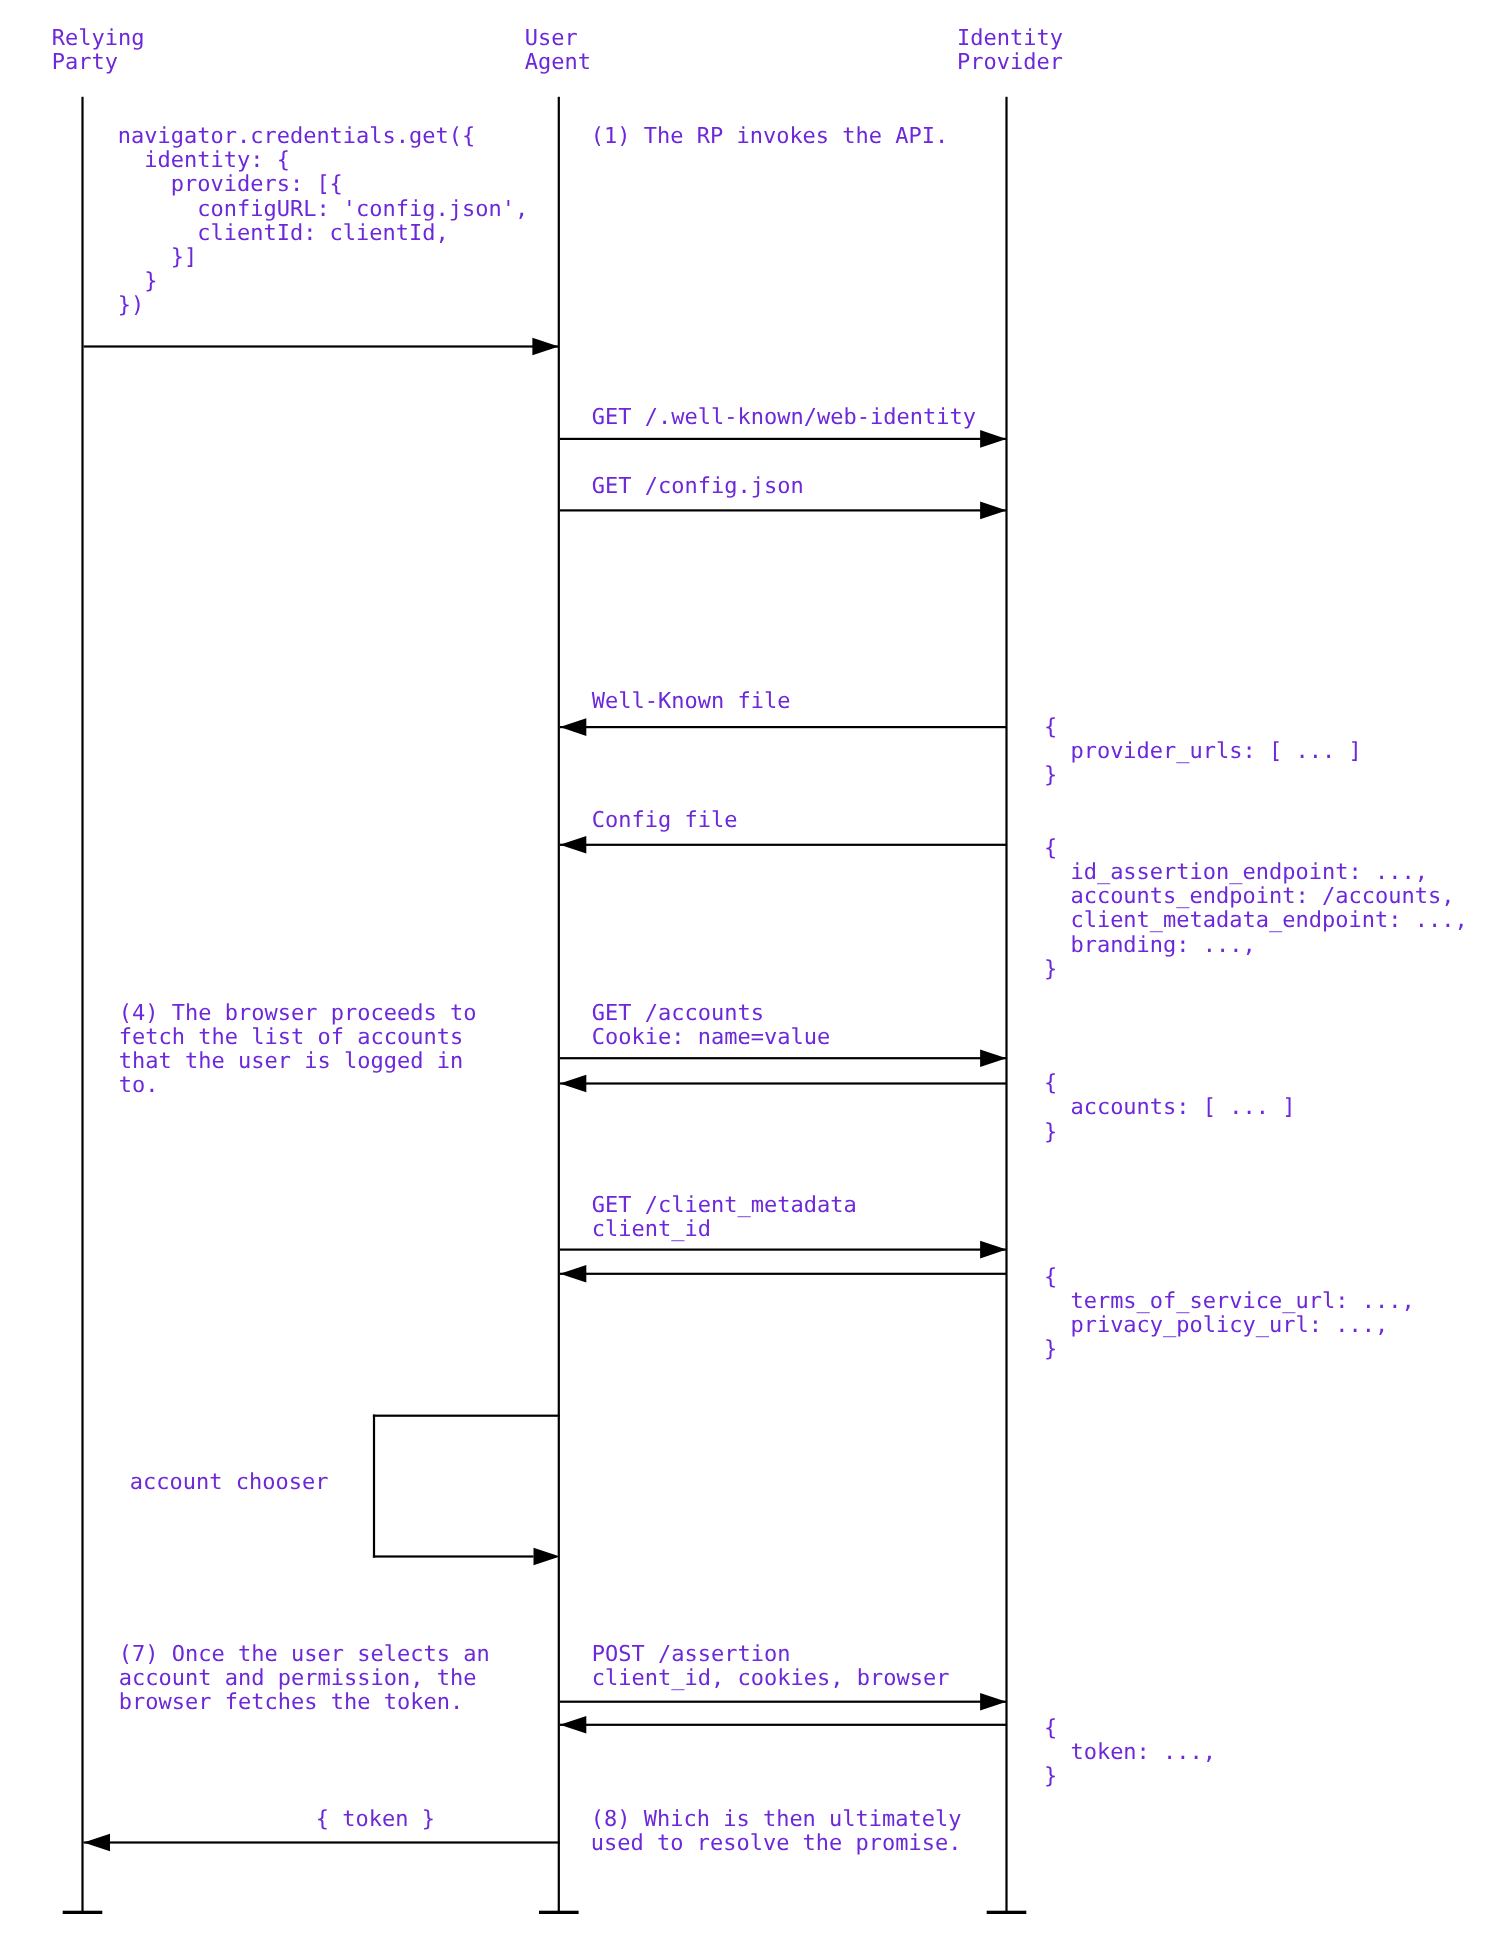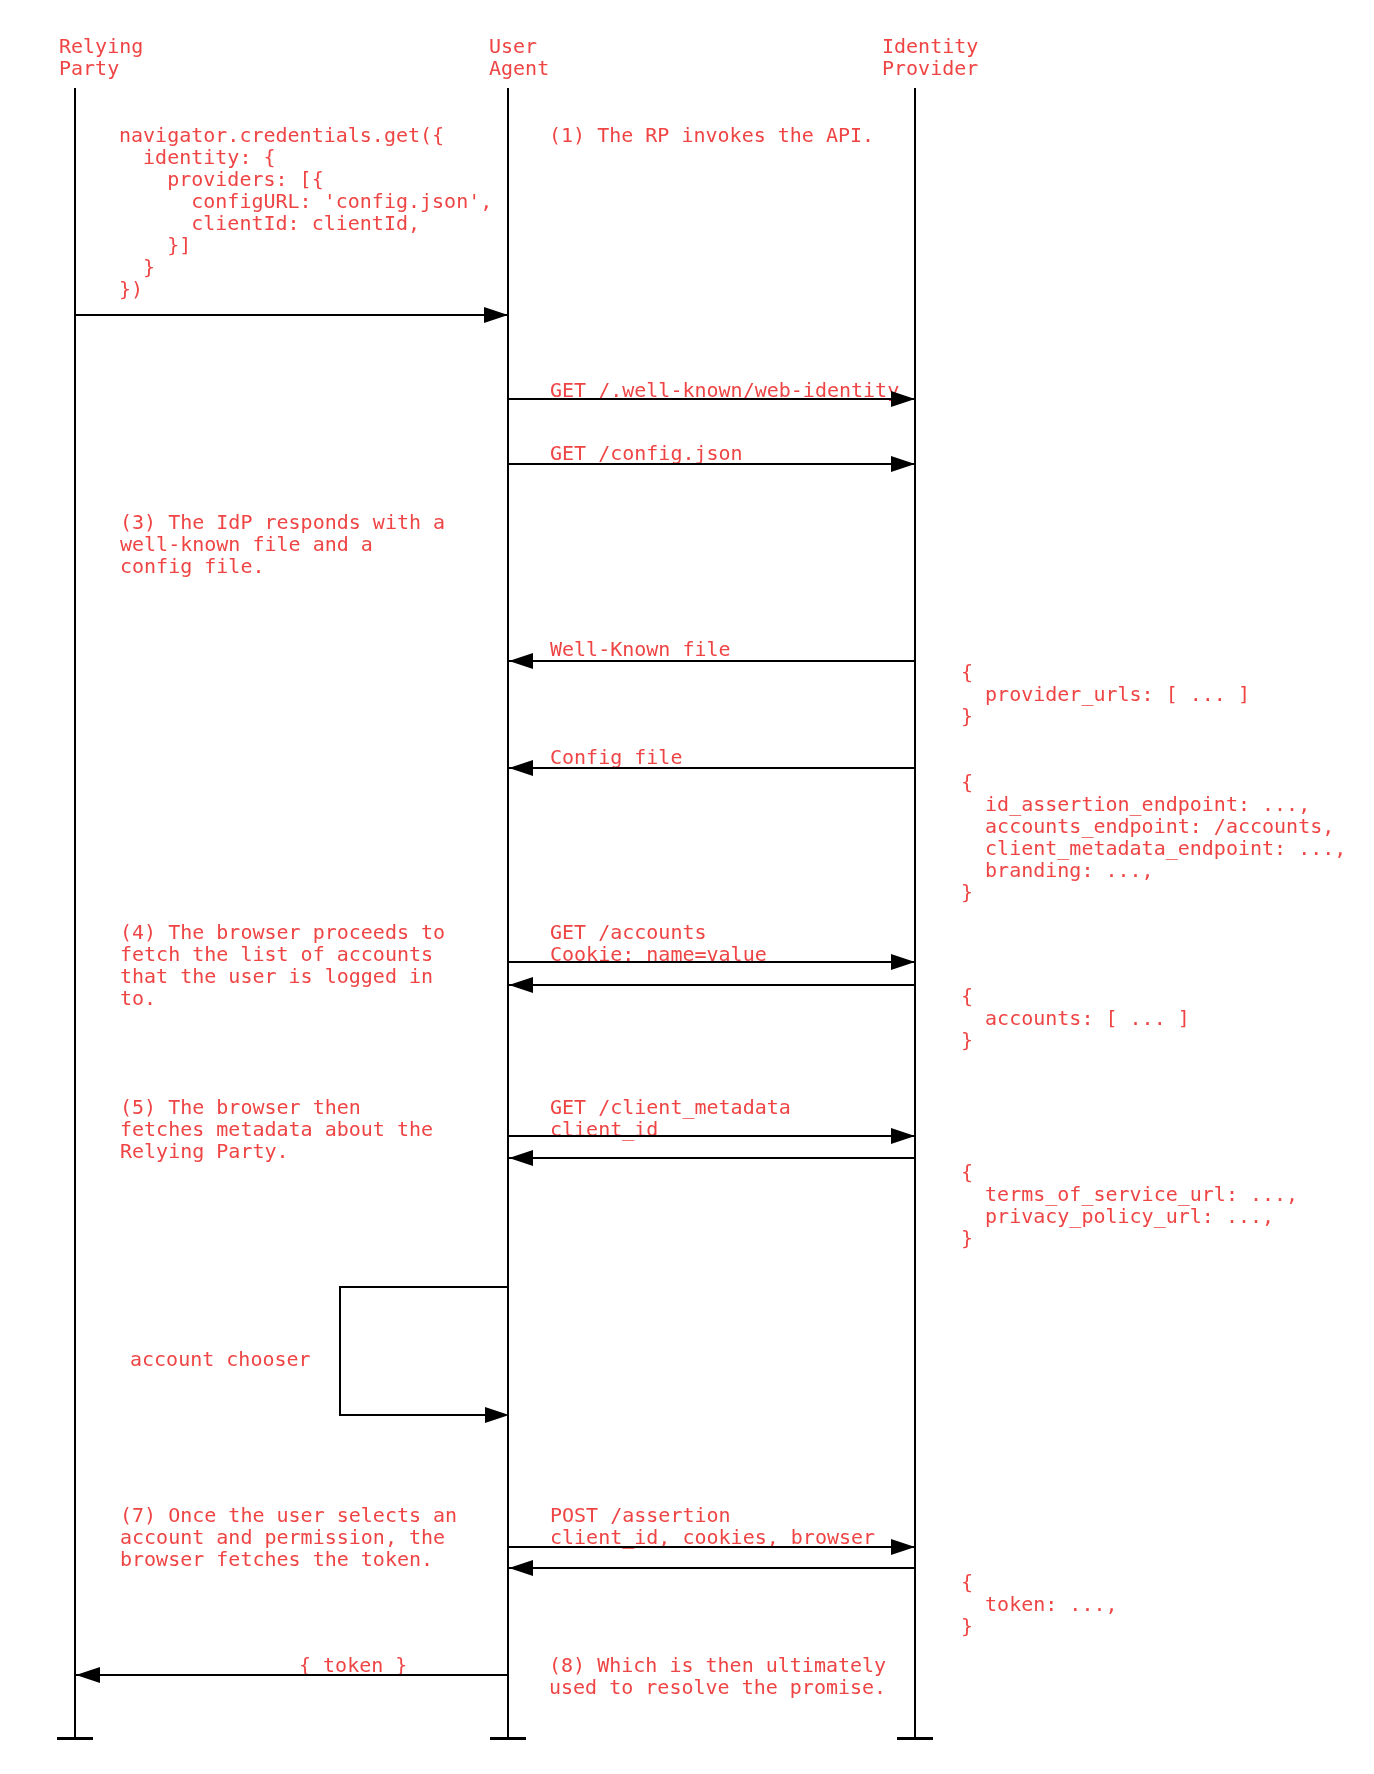--- a/index.html
+++ b/index.html
@@ -1,19 +1,19 @@
 <!DOCTYPE html>
 <html><head>
 <meta charset="utf-8">
 <style>
   html,body{margin:0;padding:0;background:#ffffff;}
   .canvas{position:relative;width:1374px;height:1774px;background:#ffffff;overflow:hidden;
           font-family:"DejaVu Sans Mono",monospace;}
-  pre.t{position:absolute;margin:12px;font:20px/22px "DejaVu Sans Mono",monospace;
-        color:#ef4444;white-space:pre;}
+  pre.t{position:absolute;margin:0;font:20px/22px "DejaVu Sans Mono",monospace;
+        color:#6d28d9;white-space:pre;}
   .vline{position:absolute;width:2px;background:#000;}
   .hline{position:absolute;height:2px;background:#000;}
   .tick{position:absolute;width:36px;height:3px;background:#000;}
   .ah-r{position:absolute;width:0;height:0;border-top:8px solid transparent;
         border-bottom:8px solid transparent;border-left:24px solid #000;}
   .ah-l{position:absolute;width:0;height:0;border-top:8px solid transparent;
         border-bottom:8px solid transparent;border-right:24px solid #000;}
 </style>
 </head>
 <body>
@@ -47,23 +47,20 @@
   <div class="hline" style="left:76px;top:314px;width:432px"></div>
   <div class="ah-r" style="left:484px;top:307px"></div>
 
   <pre class="t" style="left:538px;top:367px">GET /.well-known/web-identity</pre>
   <div class="hline" style="left:509px;top:398px;width:406px"></div>
   <div class="ah-r" style="left:891px;top:391px"></div>
   <pre class="t" style="left:538px;top:430px">GET /config.json</pre>
   <div class="hline" style="left:509px;top:463px;width:406px"></div>
   <div class="ah-r" style="left:891px;top:456px"></div>
 
-  <pre class="t" style="left:108px;top:499px">(3) The IdP responds with a
-well-known file and a
-config file.</pre>
 
   <pre class="t" style="left:538px;top:626px">Well-Known file</pre>
   <div class="hline" style="left:509px;top:660px;width:406px"></div>
   <div class="ah-l" style="left:509px;top:653px"></div>
   <pre class="t" style="left:949px;top:649px">{
   provider_urls: [ ... ]
 }</pre>
 
   <pre class="t" style="left:538px;top:734px">Config file</pre>
   <div class="hline" style="left:509px;top:767px;width:406px"></div>
@@ -82,23 +79,20 @@
   <pre class="t" style="left:538px;top:909px">GET /accounts
 Cookie: name=value</pre>
   <div class="hline" style="left:509px;top:961px;width:406px"></div>
   <div class="ah-r" style="left:891px;top:954px"></div>
   <div class="hline" style="left:509px;top:984px;width:406px"></div>
   <div class="ah-l" style="left:509px;top:977px"></div>
   <pre class="t" style="left:949px;top:973px">{
   accounts: [ ... ]
 }</pre>
 
-  <pre class="t" style="left:108px;top:1084px">(5) The browser then
-fetches metadata about the
-Relying Party.</pre>
   <pre class="t" style="left:538px;top:1084px">GET /client_metadata
 client_id</pre>
   <div class="hline" style="left:509px;top:1135px;width:406px"></div>
   <div class="ah-r" style="left:891px;top:1128px"></div>
   <div class="hline" style="left:509px;top:1157px;width:406px"></div>
   <div class="ah-l" style="left:509px;top:1150px"></div>
   <pre class="t" style="left:949px;top:1149px">{
   terms_of_service_url: ...,
   privacy_policy_url: ...,
 }</pre>

